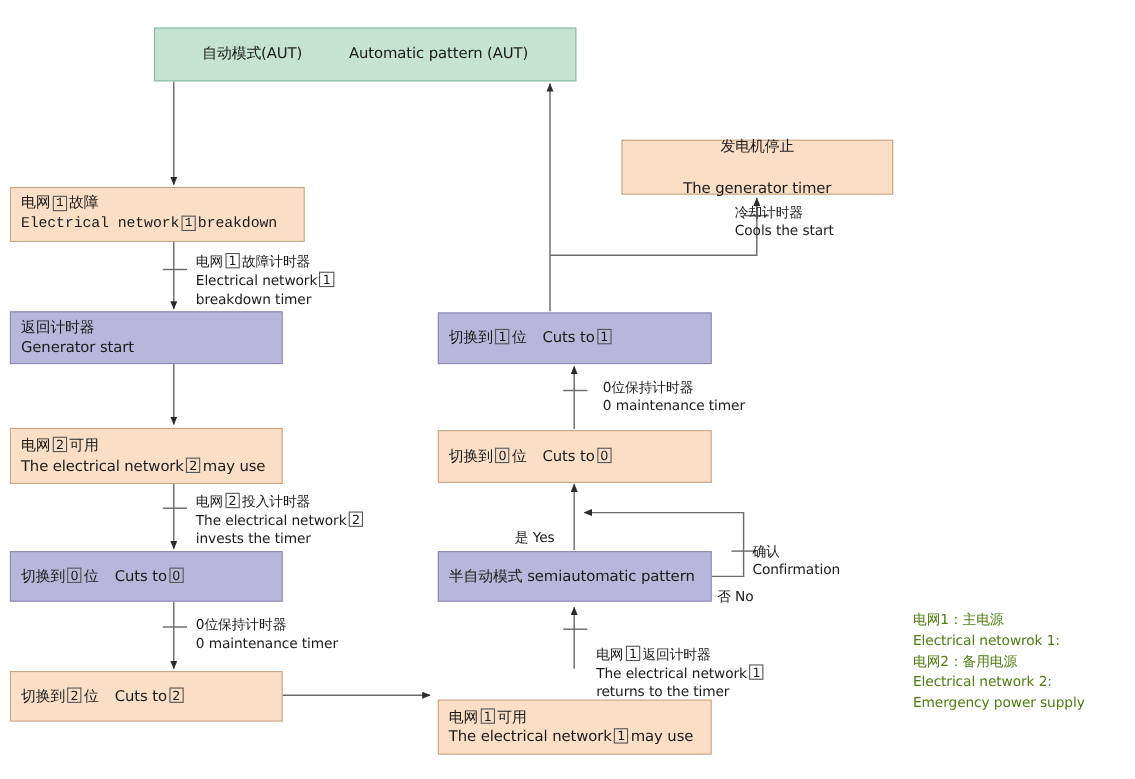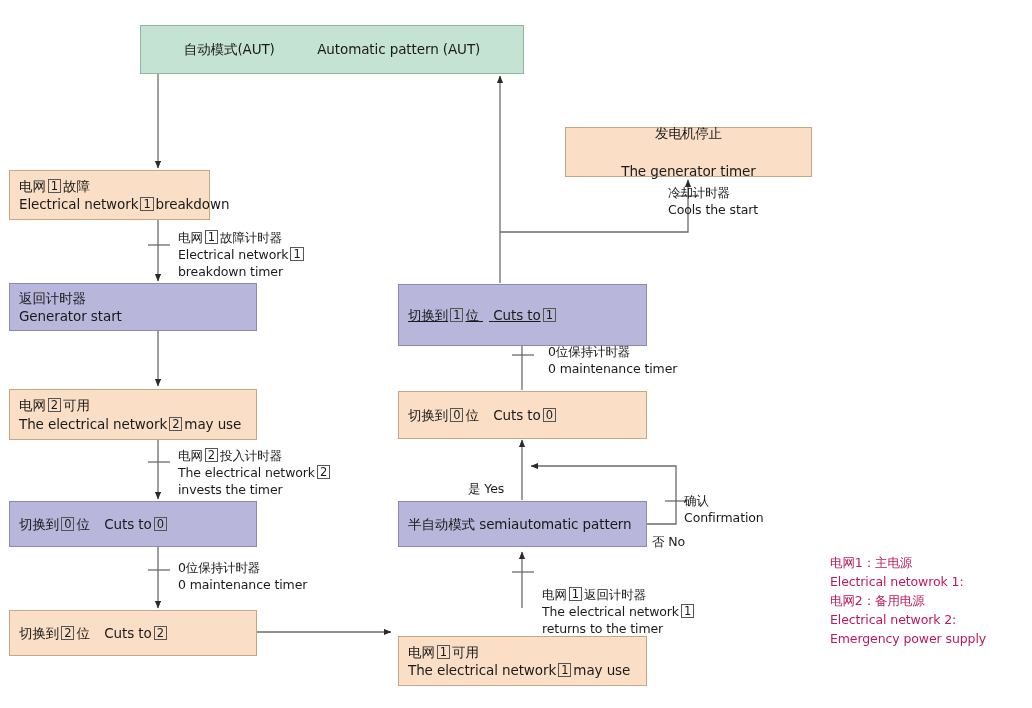--- a/index.html
+++ b/index.html
@@ -55,21 +55,21 @@
     color: #1a1a1a;
     line-height: 1.34;
     white-space: nowrap;
     letter-spacing: -0.1px;
   }
   .edge-label .ln { display: block; }
 
   .legend {
     position: absolute;
     font-size: 12.5px;
-    color: #be185d;
+    color: #4d7c0f;
     line-height: 1.52;
     white-space: nowrap;
     letter-spacing: -0.1px;
   }
   .legend .ln { display: block; }
 
   
   .bx {
     display: inline-block;
     border: 1px solid #555;
@@ -127,21 +127,21 @@
   </svg>
 
   <div class="node fill-green center" style="left:92px; top:25px; width:384px; height:49px;margin-left:48px;">
     <div class="ln">
       <span>自动模式(AUT)</span>
       <span style="display:inline-block;width:34px"></span>
       <span>Automatic pattern (AUT)</span>
     </div>
   </div>
 
-  <div class="node fill-peach pad-l" style="left:9px; top:170px; width:201px; height:50px;">
+  <div class="node fill-peach pad-l" style="left:9px; top:170px; width:268px; height:50px;font-family:Liberation Mono, monospace;">
     <div class="ln">
       <span>电网</span><span class="bx">1</span><span>故障</span>
     </div>
     <div class="ln">
       <span>Electrical network</span><span class="bx">1</span><span>breakdown</span>
     </div>
   </div>
 
   <div class="node fill-purple pad-l" style="left:9px; top:283px; width:248px; height:48px;">
     <div class="ln">返回计时器</div>
@@ -171,21 +171,21 @@
       <span style="display:inline-block;width:6px"></span>
       <span>Cuts to</span><span class="bx">2</span>
     </div>
   </div>
 
   <div class="node fill-peach center" style="left:565px; top:127px; width:247px; height:50px;gap:20px;">
     <div class="ln">发电机停止</div>
     <div class="ln">The generator timer</div>
   </div>
 
-  <div class="node fill-purple pad-l" style="left:398px; top:284px; width:249px; height:62px;text-decoration:underline;">
+  <div class="node fill-purple pad-l" style="left:398px; top:284px; width:249px; height:47px;">
     <div class="ln">
       <span>切换到</span><span class="bx">1</span><span>位</span>
       <span style="display:inline-block;width:6px"></span>
       <span>Cuts to</span><span class="bx">1</span>
     </div>
   </div>
 
   <div class="node fill-peach pad-l" style="left:398px; top:391px; width:249px; height:48px;">
     <div class="ln">
       <span>切换到</span><span class="bx">0</span><span>位</span>

